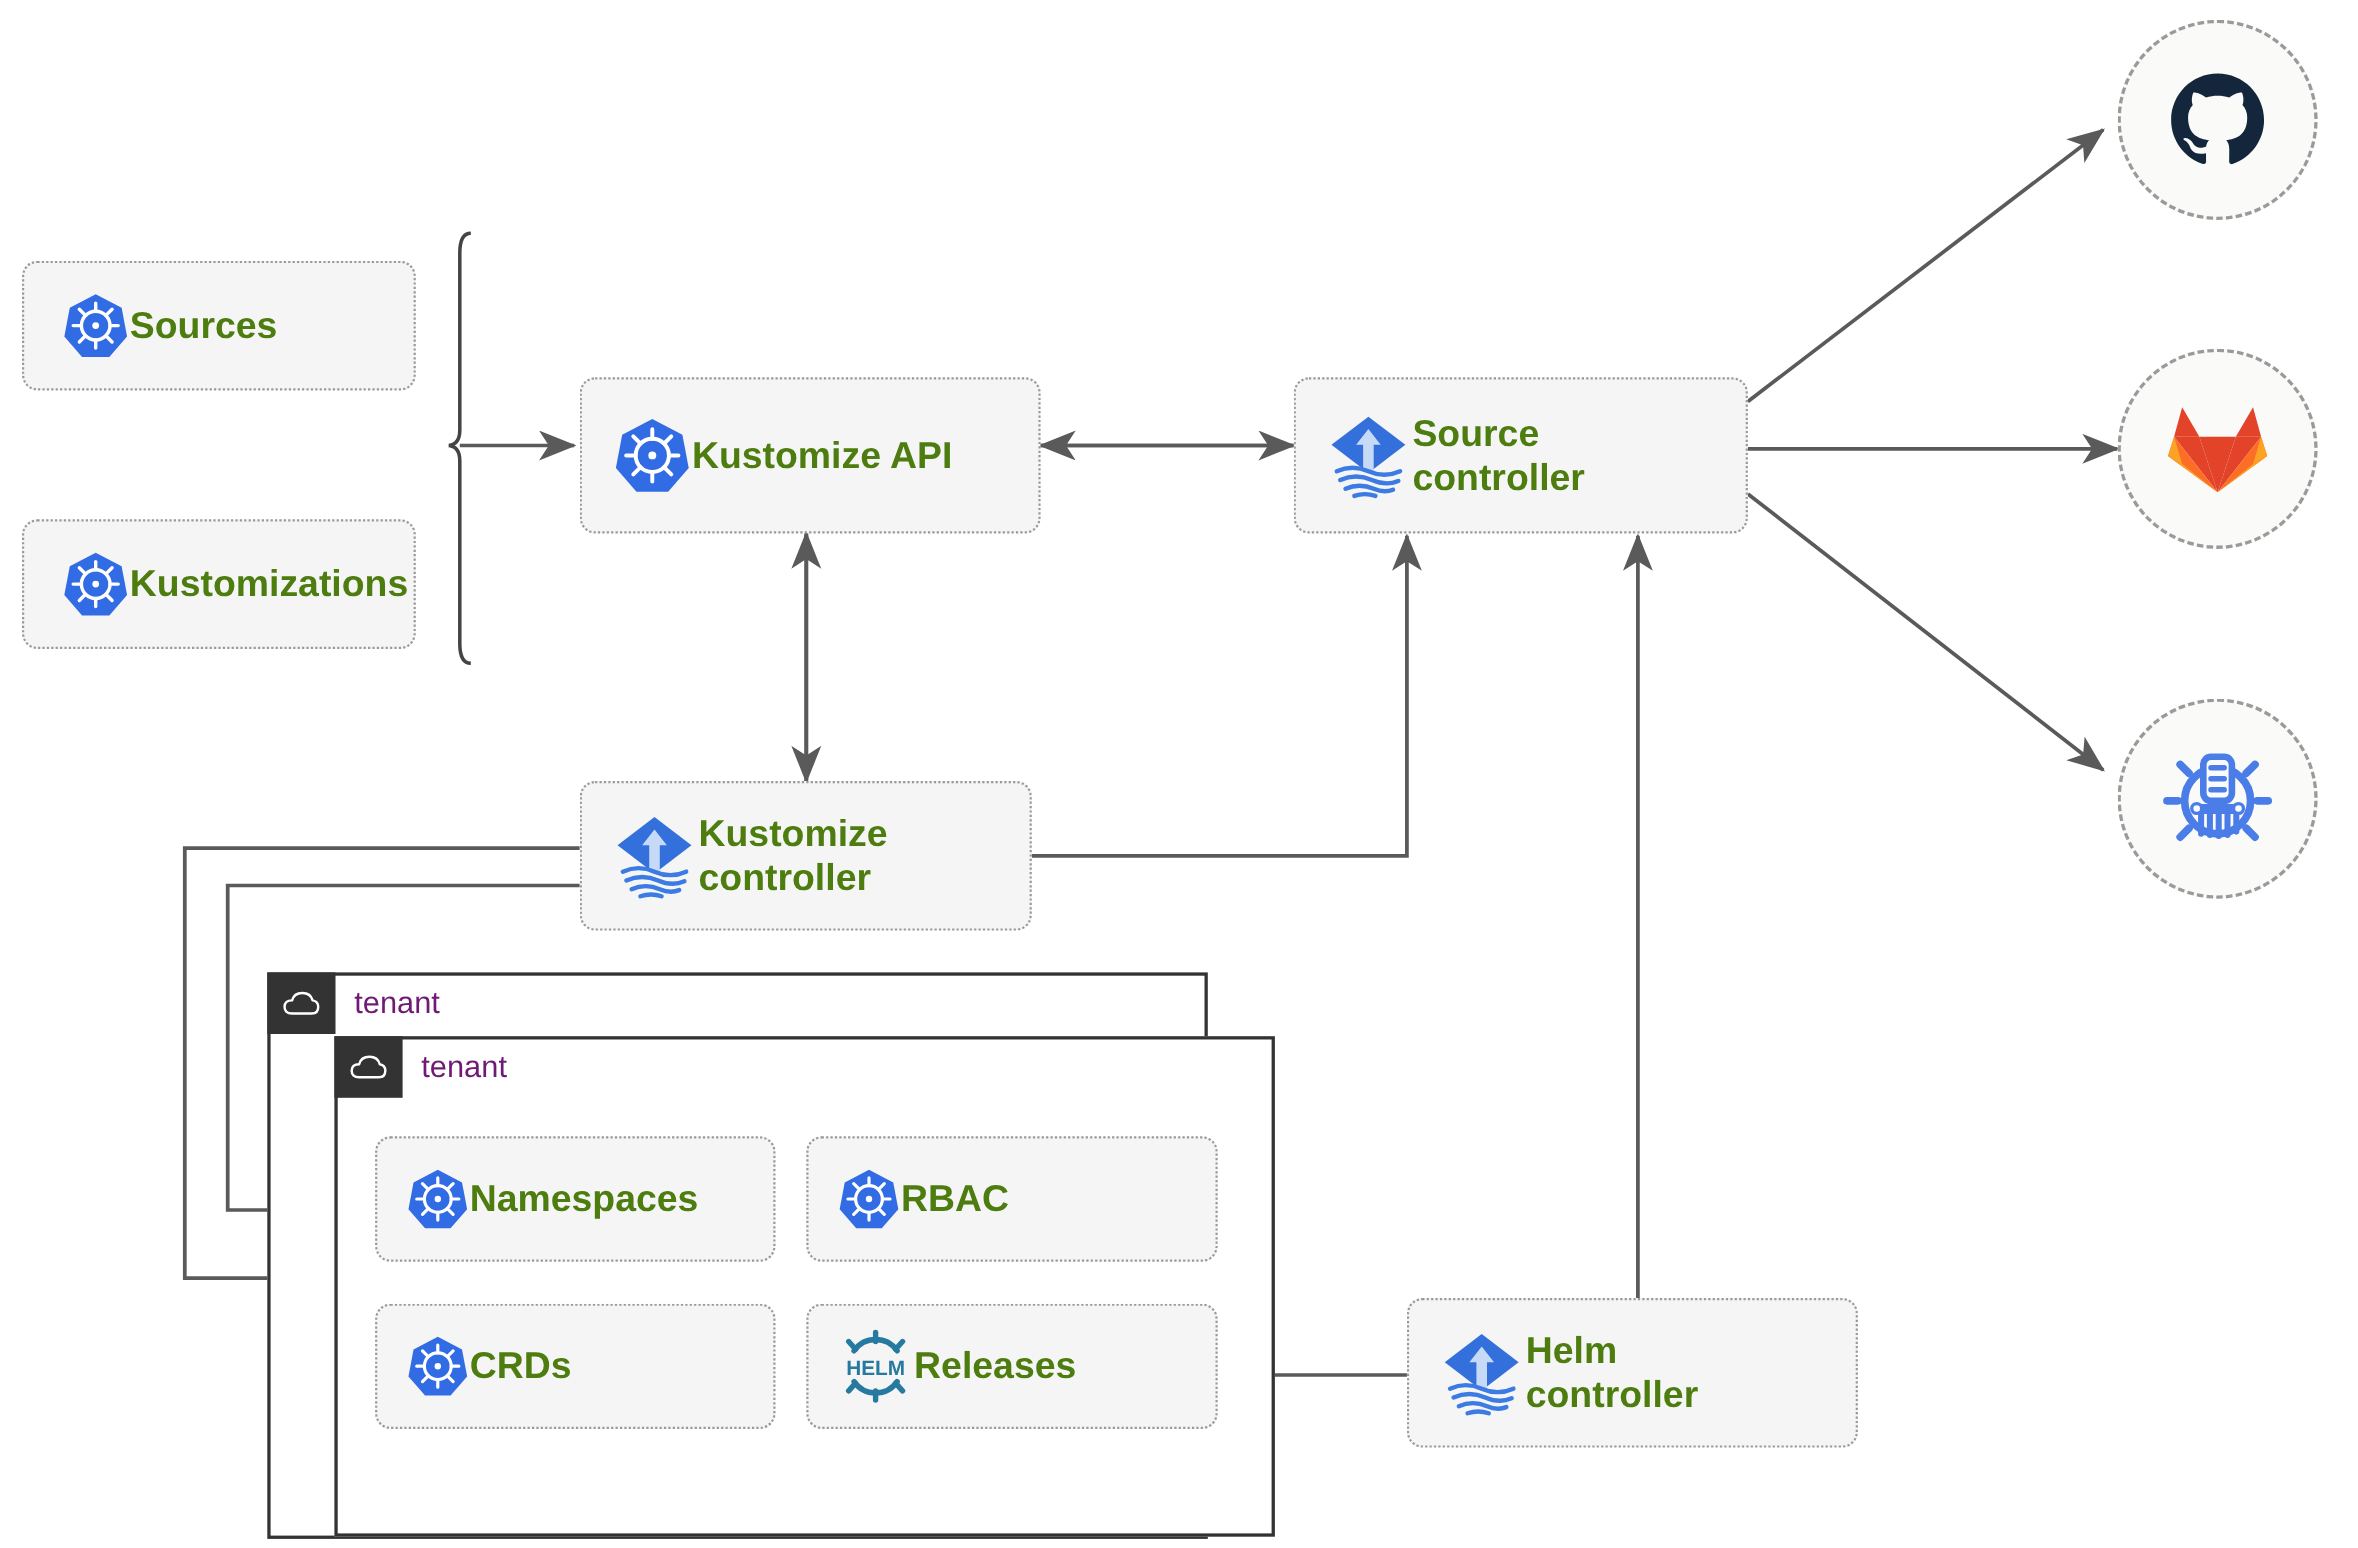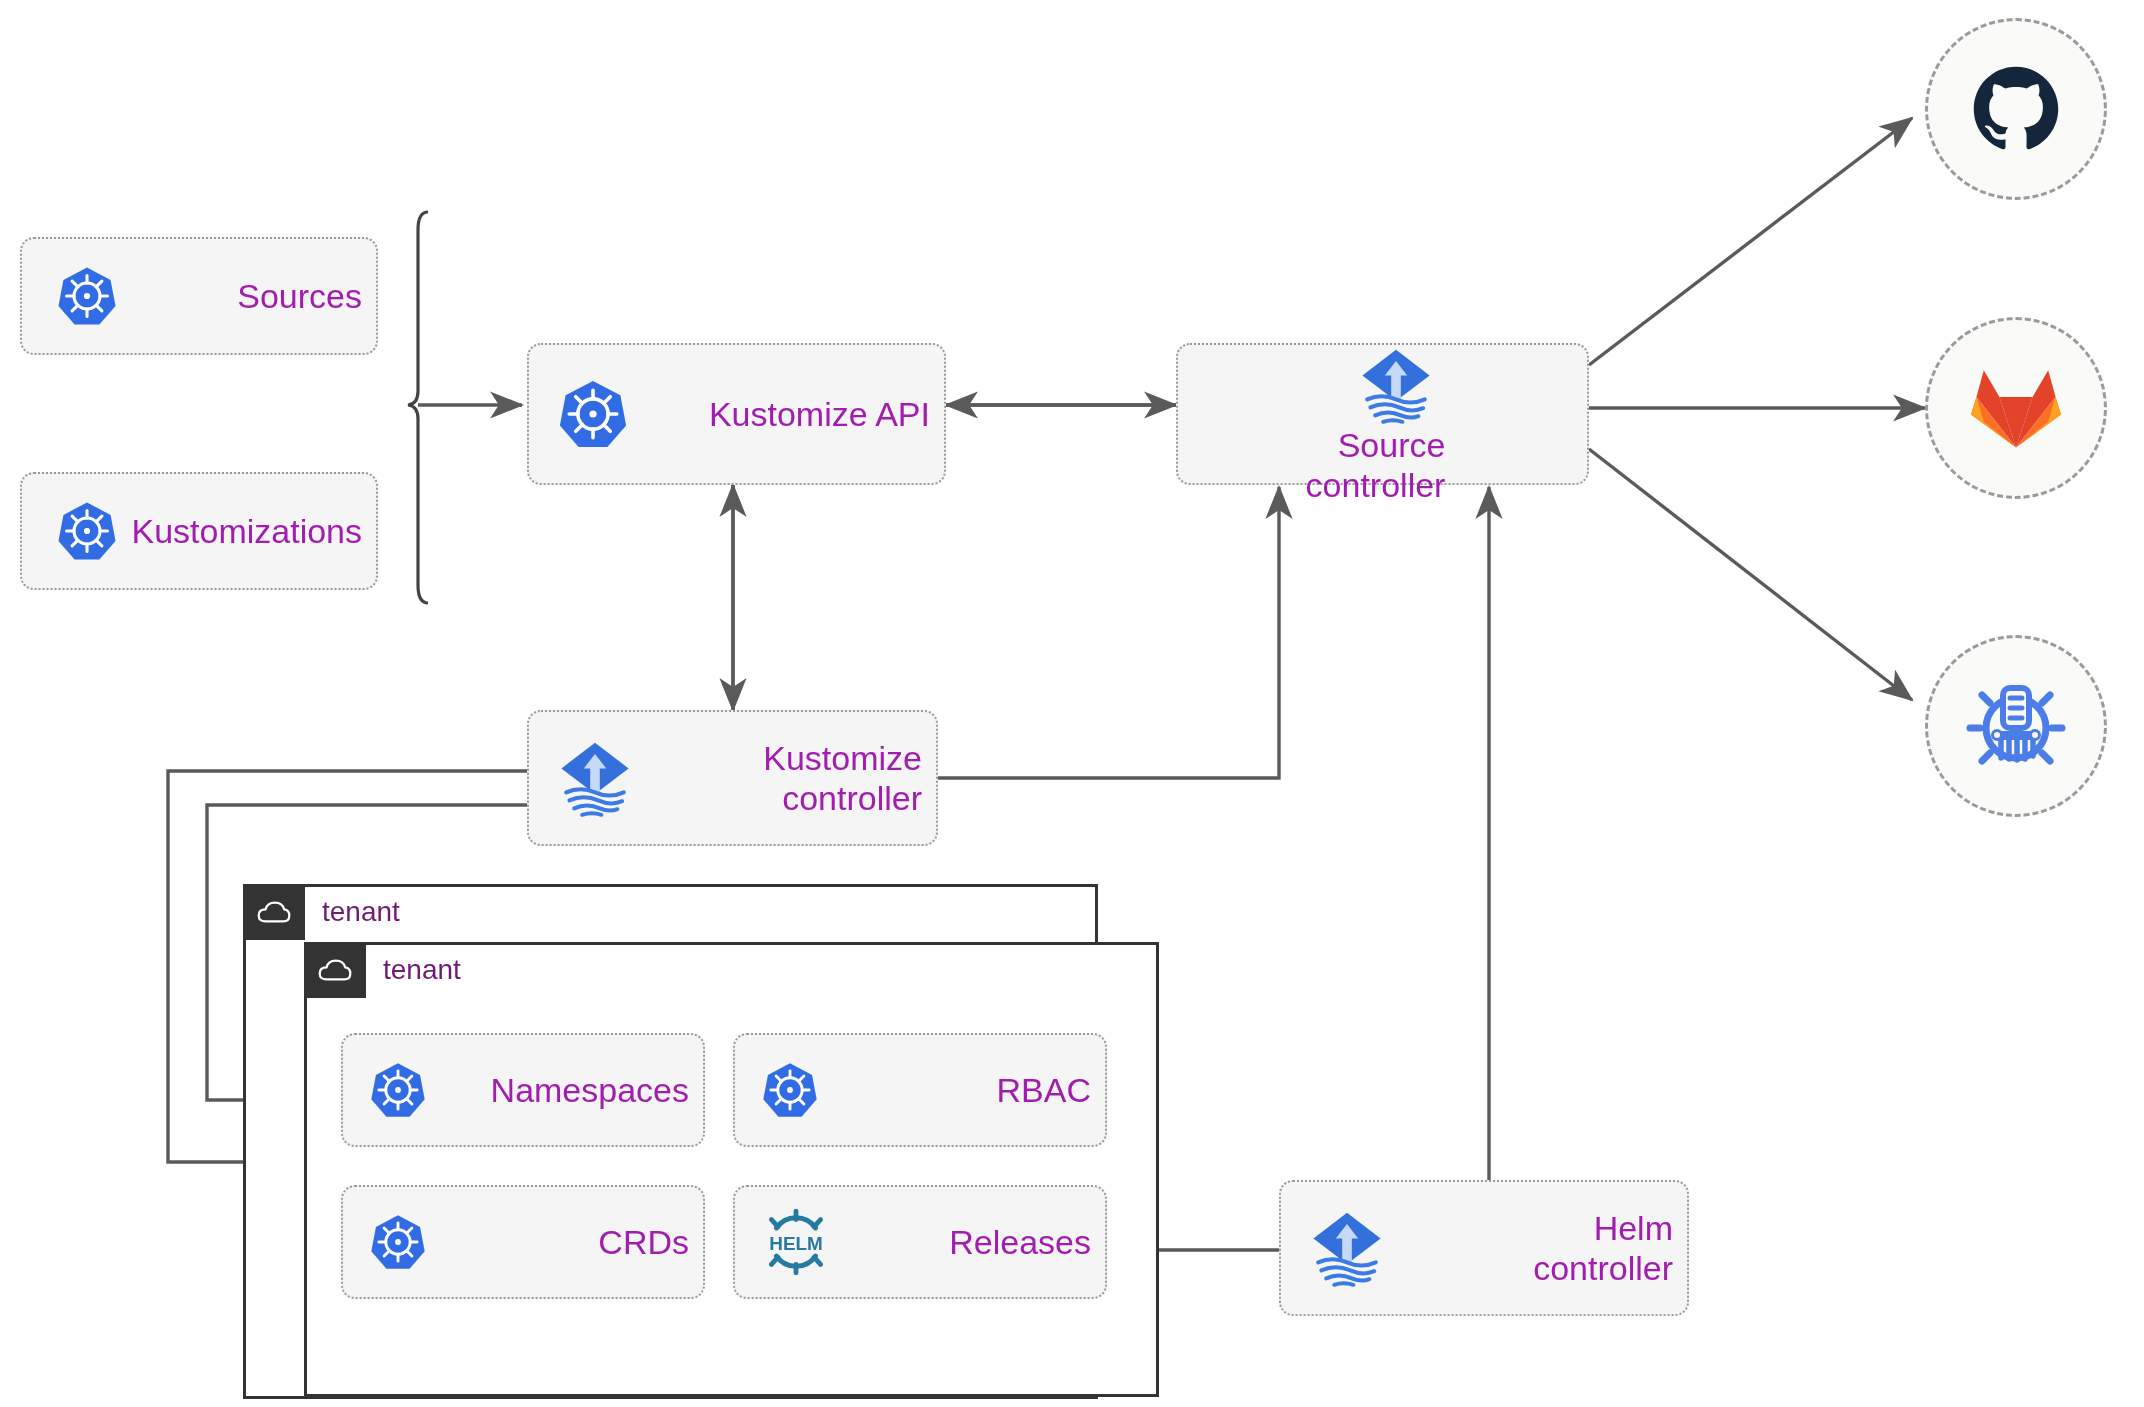--- a/index.html
+++ b/index.html
@@ -10,22 +10,22 @@
   #canvas{position:absolute;inset:0;width:2144px;height:2144px;}
   svg.wires{position:absolute;left:0;top:0;width:2144px;height:1407px;pointer-events:none;}
 
   
   .node{
     position:absolute;box-sizing:border-box;
     background:#f5f5f5;border:2px dotted #999;border-radius:14px;
     display:flex;align-items:center;
   }
   .node .lbl{
-    color:#a21caf;font-size:34px;line-height:1.18;white-space:pre-line;
-    text-align:right;flex:1;padding-right:14px;
+    color:#4d7c0f;font-size:34px;line-height:1.18;white-space:pre-line;
+    text-align:left;flex:1;padding-right:14px;font-weight:bold;
   }
   .node .ic{flex:0 0 auto;display:flex;align-items:center;justify-content:center;}
 
   
   .circ{
     position:absolute;box-sizing:border-box;border-radius:50%;
     background:#fafaf8;border:3px dashed #9a9a9a;
     display:flex;align-items:center;justify-content:center;
   }
 
@@ -137,21 +137,21 @@
           <circle cx="50" cy="50" r="21"></circle>
           <path d="M50 29 L50 17 M50 71 L50 83 M29 50 L17 50 M71 50 L83 50
                    M35 35 L26 26 M65 65 L74 74 M65 35 L74 26 M35 65 L26 74"></path>
         </g>
         <circle cx="50" cy="50" r="5" fill="#ffffff"></circle>
       </svg>
     </span>
     <span class="lbl">Kustomize API</span>
   </div>
 
-  <div class="node" style="left:1176px;top:343px;width:413px;height:142px;flex-direction:column;">
+  <div class="node" style="left:1176px;top:343px;width:413px;height:142px;">
     <span class="ic" style="margin-left:26px;">
       <svg class="flux-ic" viewBox="0 0 100 100">
         <path d="M50 6 L92 38 L50 70 L8 38 Z" fill="#3470DB"></path>
         <path d="M50 20 L64 38 L56 38 L56 68 L44 68 L44 38 L36 38 Z" fill="#C6DAF8"></path>
         <g fill="none" stroke="#3C7AE4" stroke-width="5" stroke-linecap="round">
           <path d="M14 68 Q 32 60 50 68 Q 68 76 86 68"></path>
           <path d="M18 78 Q 36 70 54 78 Q 70 85 84 79"></path>
           <path d="M24 88 Q 40 81 56 88 Q 68 93 78 89"></path>
           <path d="M34 96 Q 46 92 58 96"></path>
         </g>

